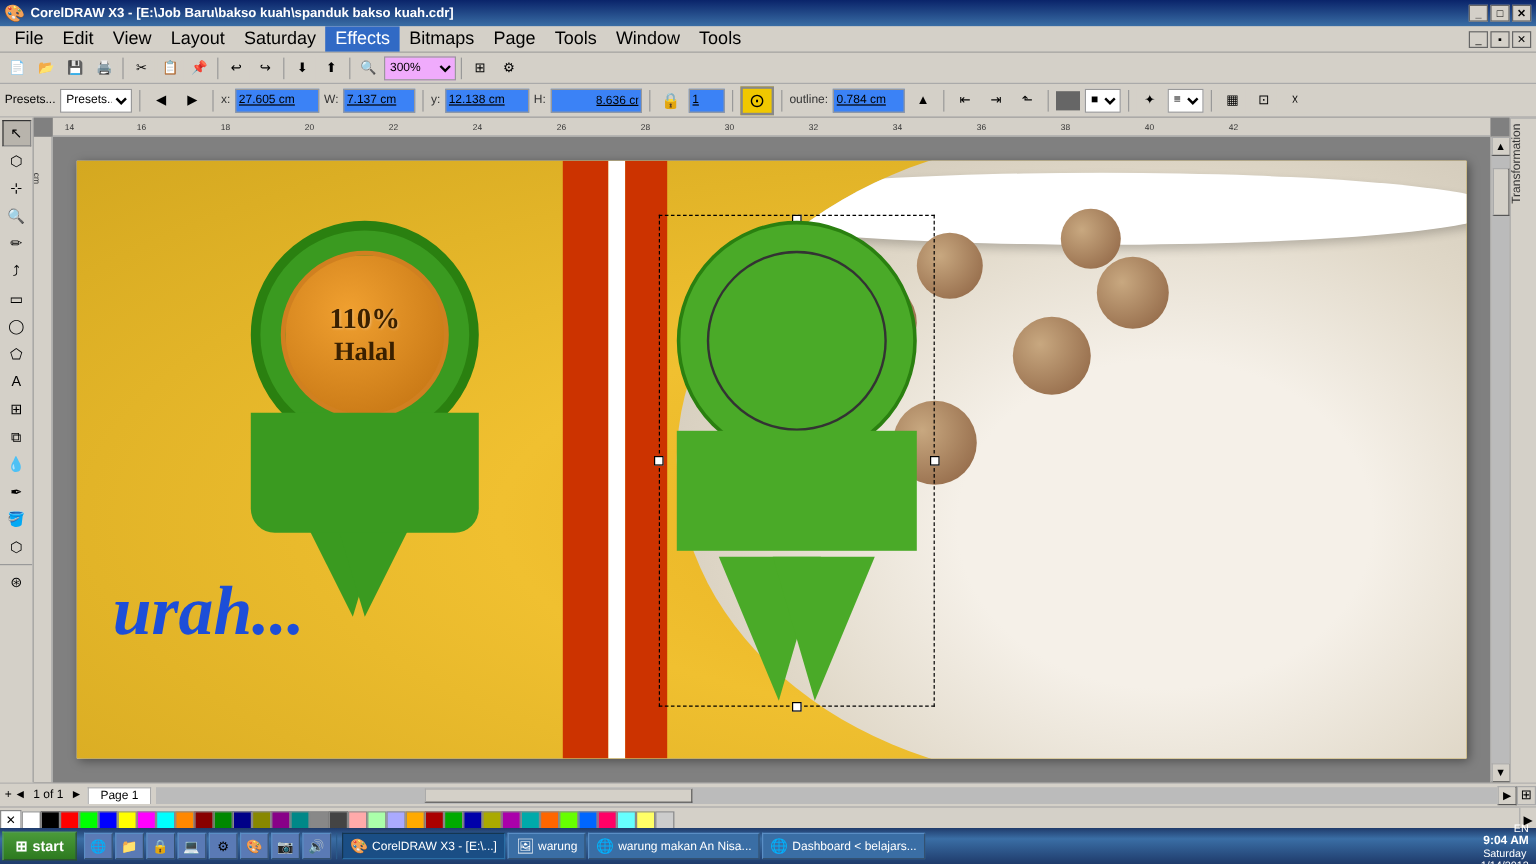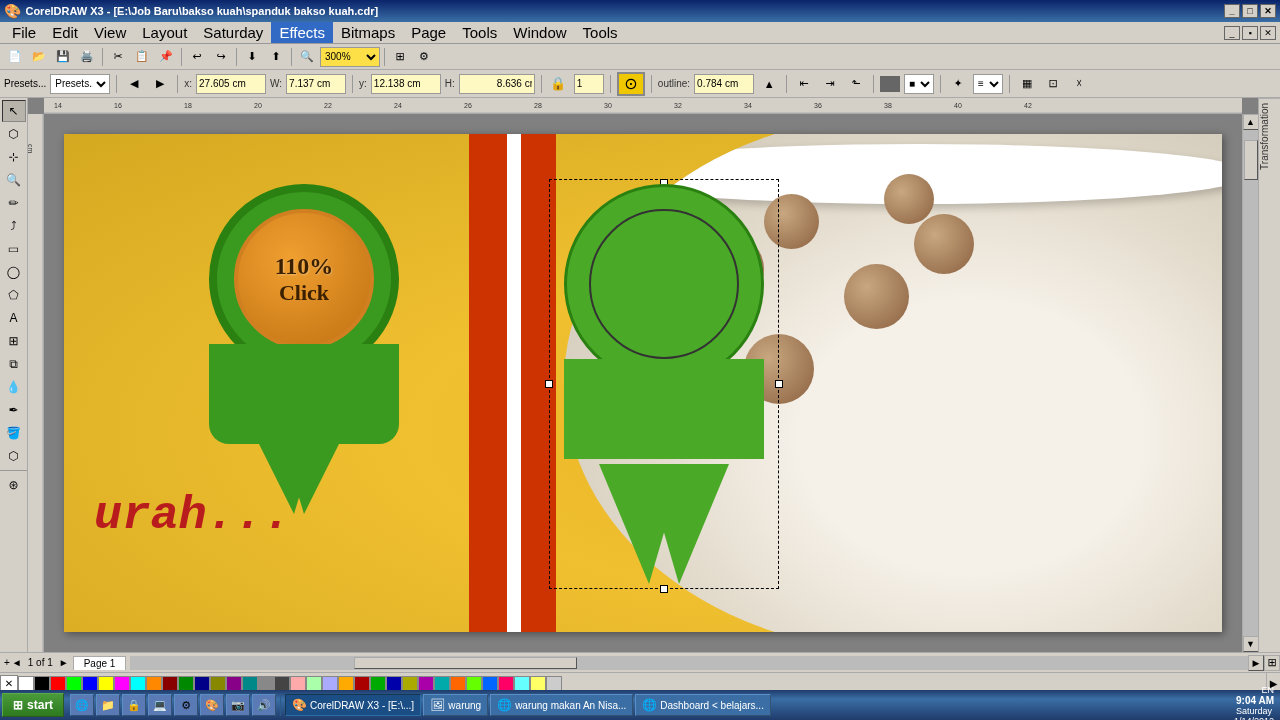--- a/index.html
+++ b/index.html
@@ -68,23 +68,24 @@
       height: 28px;
       display: flex;
       align-items: center;
       padding: 0 4px;
       gap: 4px;
       border-bottom: 1px solid #aaa;
     }
     .prop-input {
       height: 20px;
       border: 1px solid #999;
-      background: #fef9c3;
+      background: #3b82f6;
       font-size: 10px;
       padding: 0 2px;
+      text-decoration: underline;
     }
     .prop-label { font-size: 10px; color: #333; }
     .prop-select {
       height: 20px;
       border: 1px solid #999;
       background: white;
       font-size: 10px;
     }
 
     
@@ -238,21 +239,21 @@
       color: white;
       font-size: 10px;
       text-align: right;
       padding-right: 4px;
     }
 
     .prop-zoom-select {
       height: 20px;
       width: 60px;
       border: 1px solid #999;
-      background: #fde047;
+      background: #f0abfc;
       font-size: 10px;
     }
 
     
     #vscroll {
       width: 16px;
       background: #d4d0c8;
       border-left: 1px solid #aaa;
       display: flex;
       flex-direction: column;
@@ -453,27 +454,27 @@
 
           <div style="position:absolute; top:50px; left:130px; width:220px; height:330px;">
 
             <div style="position:absolute; bottom:0; left:50px; width:0; height:0; border-left:50px solid transparent; border-right:30px solid transparent; border-top:100px solid #3a9a20;"></div>
             <div style="position:absolute; bottom:0; left:80px; width:0; height:0; border-left:30px solid transparent; border-right:50px solid transparent; border-top:100px solid #3a9a20;"></div>
 
             <div style="position:absolute; top:0; left:15px; width:190px; height:190px; background:#3a9a20; border-radius:50%; border:8px solid #2a8010;"></div>
 
             <div style="position:absolute; top:25px; left:40px; width:140px; height:140px; background:radial-gradient(circle at 40% 35%, #f0a030, #c07010); border-radius:50%; border:4px solid #d08020; display:flex; align-items:center; justify-content:center; flex-direction:column;">
               <span style="font-size:24px; font-weight:bold; color:#3a2000; font-family:serif; text-shadow:1px 1px 2px rgba(255,255,255,0.3);">110%</span>
-              <span style="font-size:22px; font-weight:bold; color:#3a2000; font-family:serif;">Click</span>
+              <span style="font-size:22px; font-weight:bold; color:#3a2000; font-family:serif;">Halal</span>
             </div>
 
             <div style="position:absolute; top:160px; left:15px; width:190px; height:100px; background:#3a9a20; border-radius:0 0 20px 20px;"></div>
           </div>
 
-          <div style="position:absolute; bottom:90px; left:30px; font-size:47px; font-weight:bold; color:#b91c1c; font-family:Liberation Mono, monospace; font-style:italic;">
+          <div style="position:absolute; bottom:90px; left:30px; font-size:58px; font-weight:bold; color:#1d4ed8; font-family:Liberation Serif, serif; font-style:italic;">
             <span>urah...</span>
           </div>
 
           <div style="position:absolute; top:50px; left:490px; width:220px; height:400px;">
 
             <div style="position:absolute; top:-5px; left:-5px; right:-5px; bottom:-5px; border:1px dashed #000;"></div>
 
             <div style="position:absolute; top:-5px; left:50%; width:8px; height:8px; background:white; border:1px solid #000; transform:translateX(-50%); cursor:n-resize;"></div>
             <div style="position:absolute; top:50%; right:-9px; width:8px; height:8px; background:white; border:1px solid #000; transform:translateY(-50%); cursor:e-resize;"></div>
             <div style="position:absolute; bottom:-9px; left:50%; width:8px; height:8px; background:white; border:1px solid #000; transform:translateX(-50%); cursor:s-resize;"></div>

